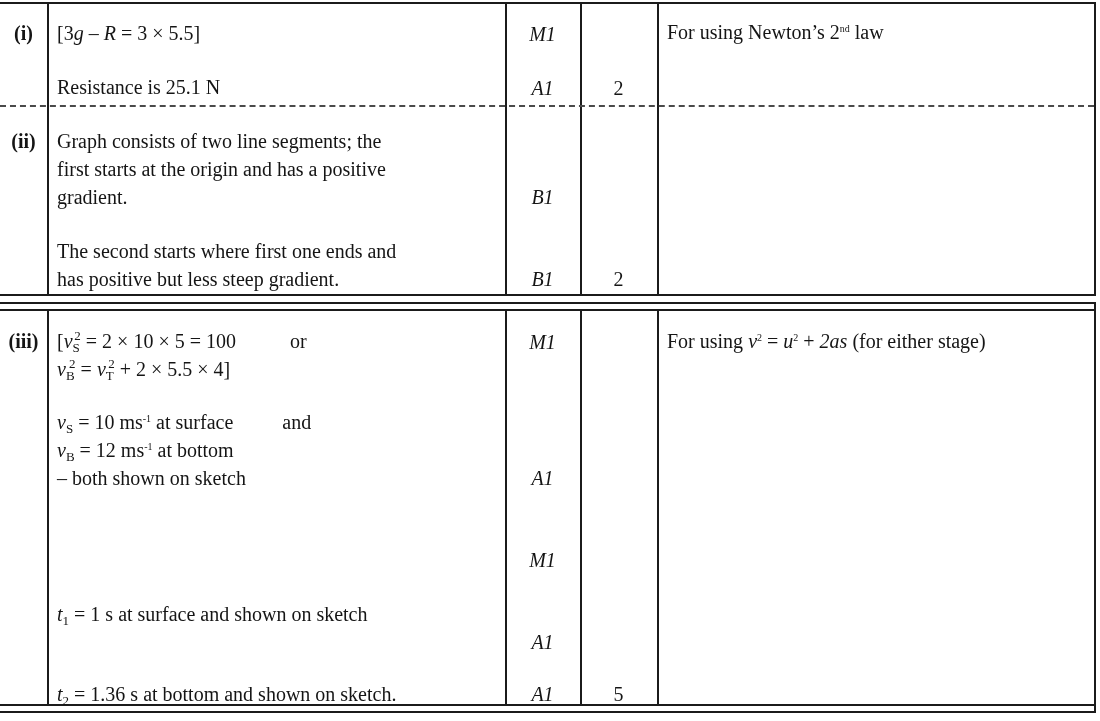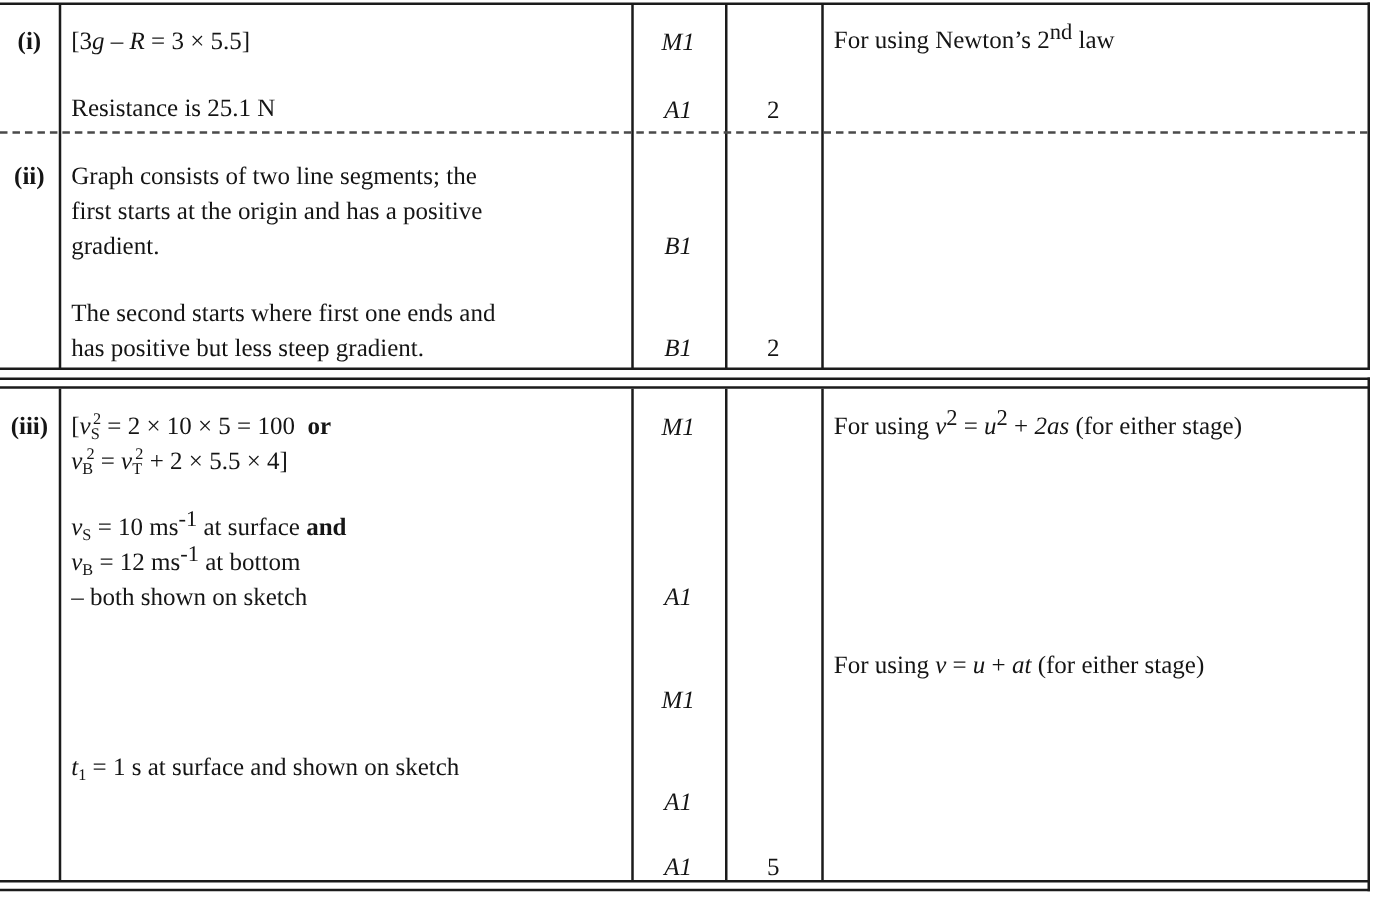--- a/index.html
+++ b/index.html
@@ -10,22 +10,22 @@
   }
   .hline { position:absolute; left:0; width:1096px; height:2px; background:#1b1b1b; }
   .vline { position:absolute; width:2px; background:#1b1b1b; }
   .dash  { position:absolute; left:0; width:1094px; height:0; border-top:2px dashed #4a4a4a; }
   .part  { position:absolute; left:0; width:47px; text-align:center; font-weight:bold; }
   .work  { position:absolute; left:57px; width:434px; white-space:pre-wrap; }
   .mark  { position:absolute; left:507px; width:71px; text-align:center;font-style:italic; }
   .tot   { position:absolute; left:582px; width:73px; text-align:center; }
   .comment { position:absolute; left:667px; width:424px; white-space:pre-wrap; }
   .rs-i  { font-style:italic; }
-  .rs-b  { font-weight:bold; }
-  .rs-sup  { font-size:18px; vertical-align:7px; line-height:0; }
+  .rs-b  { font-weight:normal;margin-left:44px; }
+  .rs-sup  { font-size:10px; vertical-align:7px; line-height:0; }
   .rs-sub  { font-size:13px; vertical-align:-4px; line-height:0; }
   .rs-supo { font-size:13px; vertical-align:8px; line-height:0; margin-left:-0.42em; }
 </style>
 </head>
 <body>
 
 <div class="sheet">
 
   <div class="hline" style="top:2px"></div>
   <div class="hline" style="top:294px"></div>
@@ -69,21 +69,21 @@
 </span><span class="rs-i">v</span><span class="rs-sub">B</span><span class="rs-supo">2</span><span> = </span><span class="rs-i">v</span><span class="rs-sub">T</span><span class="rs-supo">2</span><span> + 2 × 5.5 × 4]</span></div>
   <div class="mark" style="top:328px">M1</div>
   <div class="comment" style="top:327px"><span>For using </span><span class="rs-i">v</span><span class="rs-sup">2</span><span> = </span><span class="rs-i">u</span><span class="rs-sup">2</span><span> + </span><span class="rs-i">2as</span><span> (for either stage)</span></div>
 
   <div class="work" style="top:408px"><span class="rs-i">v</span><span class="rs-sub">S</span><span> = 10 ms</span><span class="rs-sup">-1</span><span> at surface </span><span class="rs-b">and</span><span>
 </span><span class="rs-i">v</span><span class="rs-sub">B</span><span> = 12 ms</span><span class="rs-sup">-1</span><span> at bottom
 – both shown on sketch</span></div>
   <div class="mark" style="top:464px">A1</div>
 
   <div class="mark" style="top:546px">M1</div>
-  <div class="comment" style="top:518px"><span>For using </span><span class="rs-i">v</span><span> = </span><span class="rs-i">u</span><span> + </span><span class="rs-i">at</span><span> (for either stage)</span></div>
 
   <div class="work" style="top:600px"><span class="rs-i">t</span><span class="rs-sub">1</span><span> = 1 s at surface and shown on sketch</span></div>
   <div class="mark" style="top:628px">A1</div>
 
+  <div class="work" style="top:680px"><span class="rs-i">t</span><span class="rs-sub">2</span><span> = 1.36 s at bottom and shown on sketch.</span></div>
   <div class="mark" style="top:680px">A1</div>
   <div class="tot" style="top:680px">5</div>
 
 </div>
 
 </body></html>

